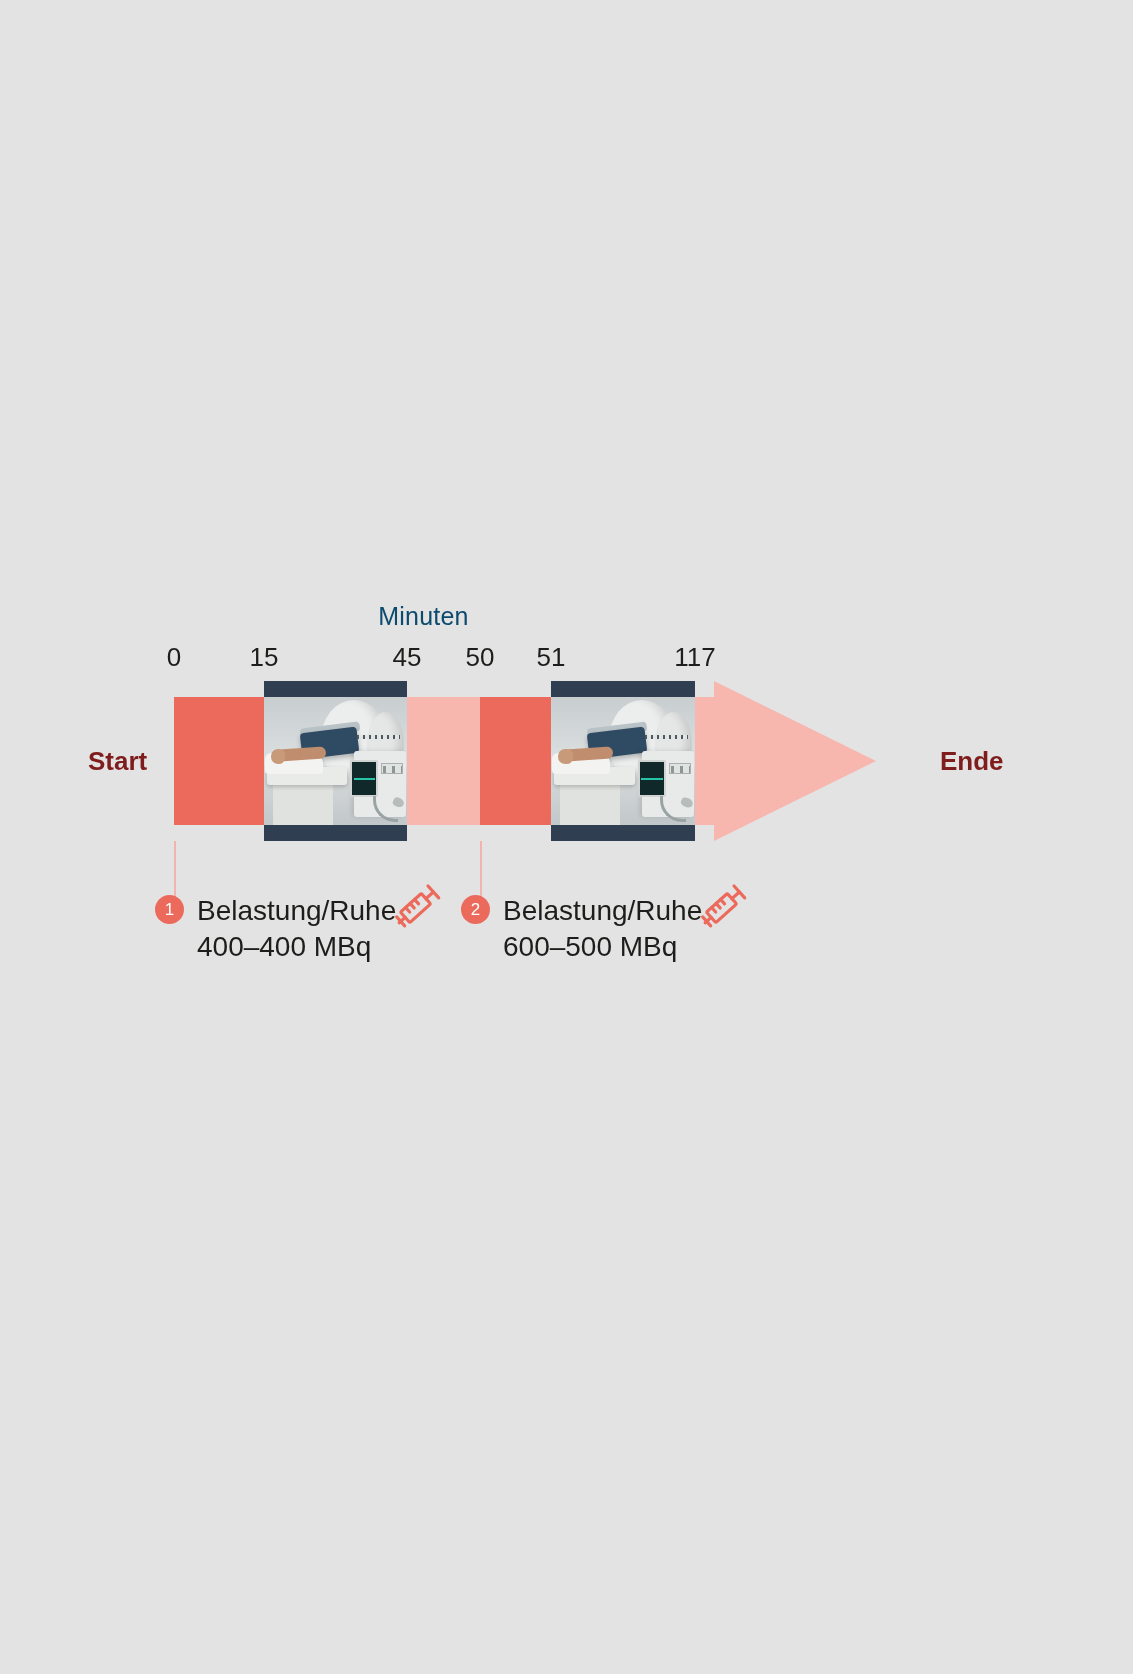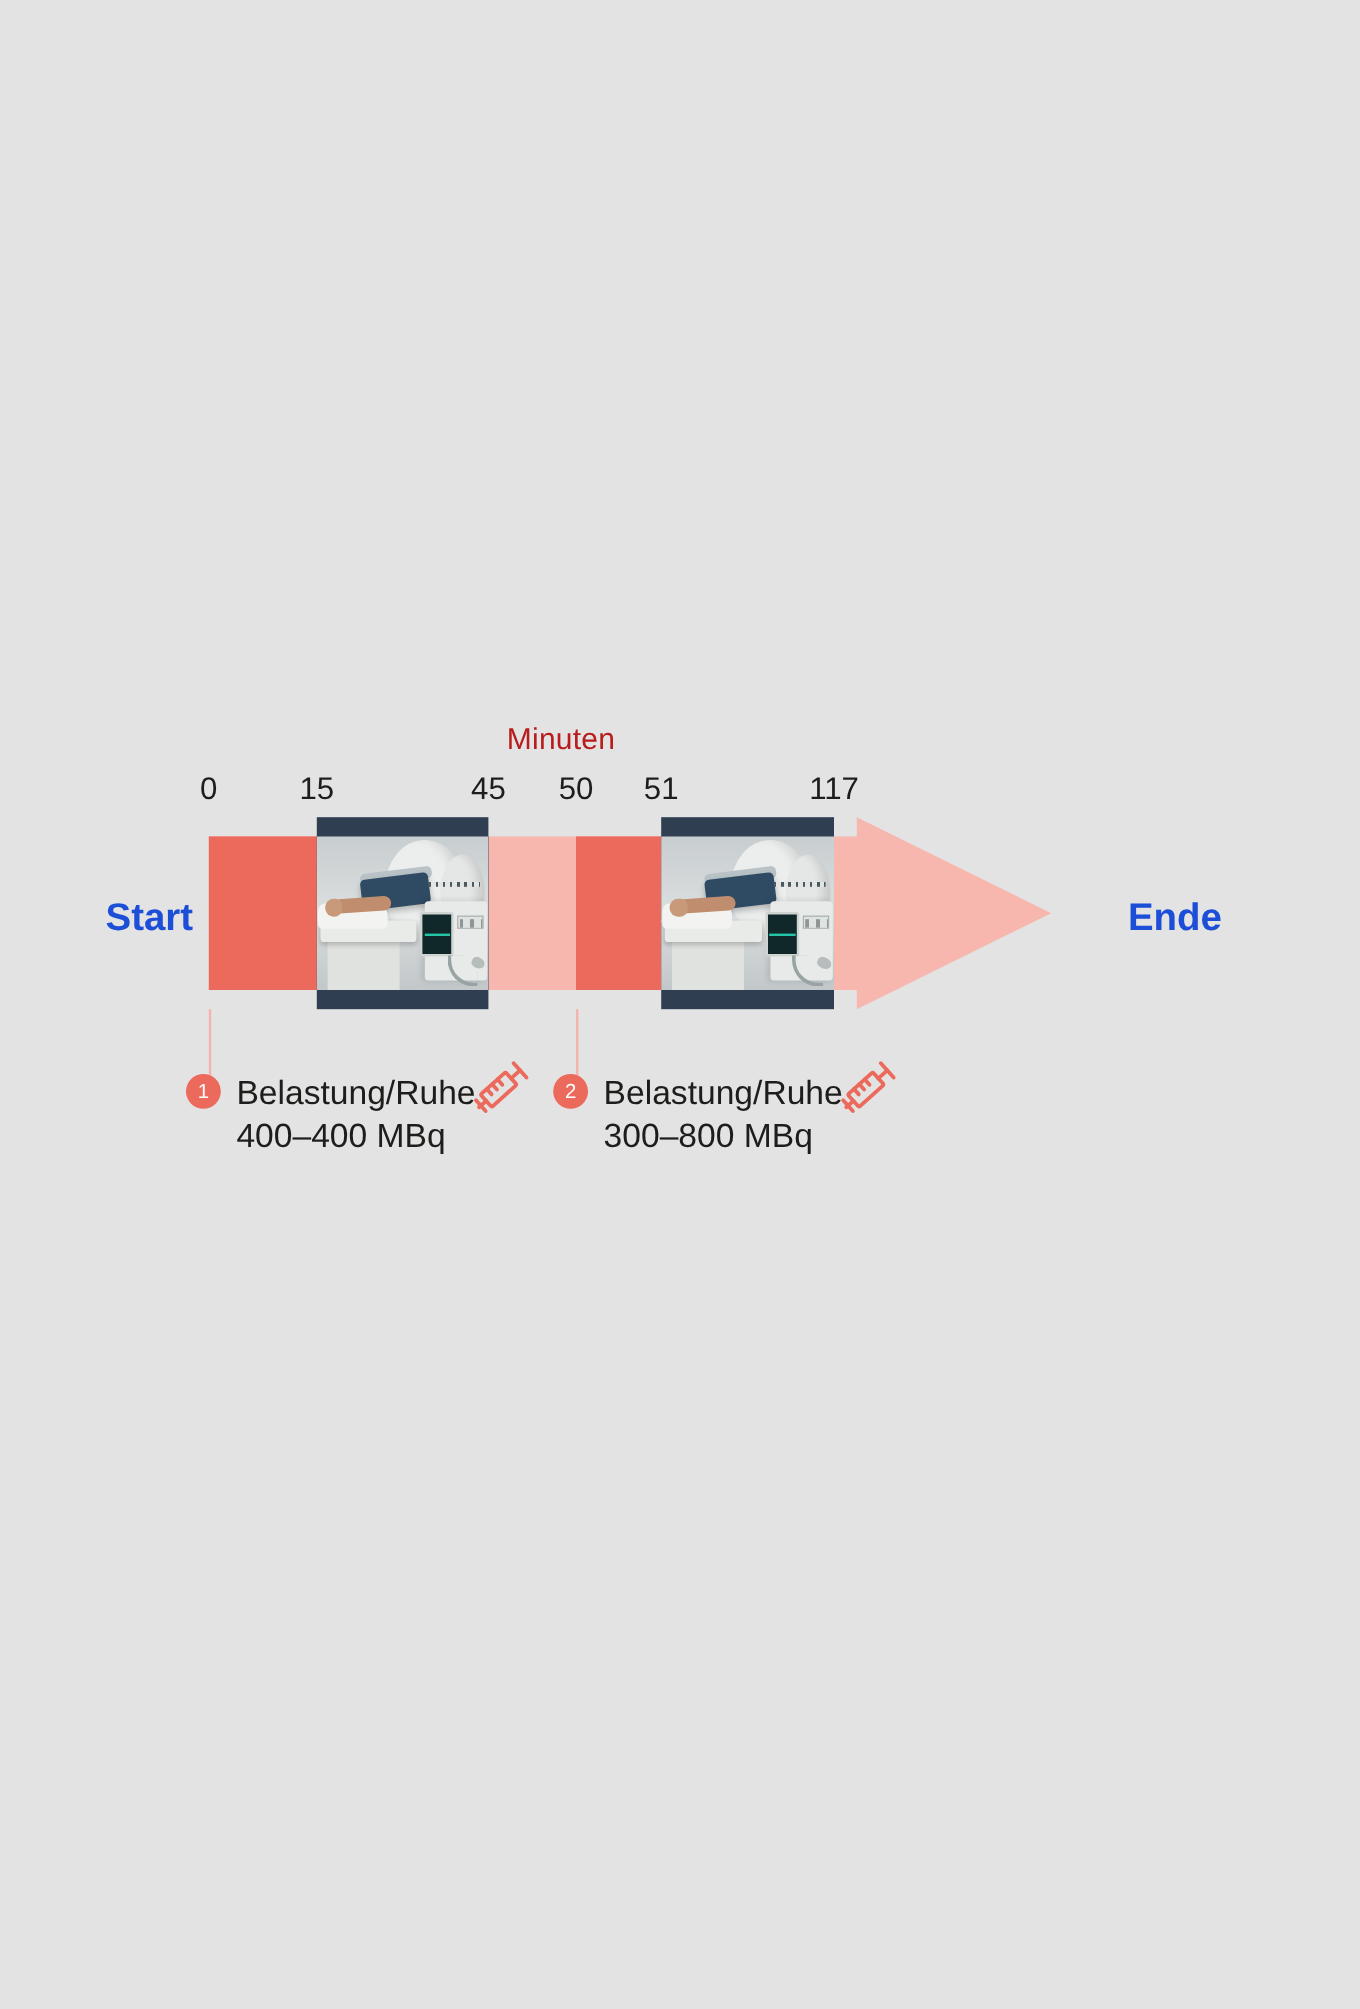--- a/index.html
+++ b/index.html
@@ -23,23 +23,22 @@
   }
 
   
   .axis-title {
     position: absolute;
     left: 0;
     top: 602px;
     width: 995px;
     text-align: center;
     font-size: 25px;
-    color: #b91c1c;
+    color: #0c4a6e;
     letter-spacing: 0.2px;
-    margin-left: 44px;
   }
   
   .axis-title span { position: relative; left: -74px; }
 
   
   .tick {
     position: absolute;
     top: 642px;
     font-size: 26px;
     color: #1d1d1b;
@@ -225,23 +224,23 @@
   .scene .ledrow {
     position: absolute;
     right: 5%; top: 30%;
     width: 30%; height: 3%;
     background: repeating-linear-gradient(90deg,#4a5a5e 0 2px,#e2e5e4 2px 6px);
   }
 
   
   .endcap-label {
     position: absolute;
-    font-size: 32px;
+    font-size: 26px;
     font-weight: bold;
-    color: #1d4ed8;
+    color: #7f1d1d;
     white-space: nowrap;
   }
   #label-start { left: 88px; top: 746px; }
   #label-ende  { left: 940px; top: 746px; }
 
   
   .leader {
     position: absolute;
     width: 2px;
     background: #f2b4ad;
@@ -374,21 +373,21 @@
     <div class="txt">
       <div>Belastung/Ruhe</div>
       <div>400–400 MBq</div>
     </div>
   </div>
 
   <div class="annot" style="left:461px;top:893px">
     <div class="num">2</div>
     <div class="txt">
       <div>Belastung/Ruhe</div>
-      <div>300–800 MBq</div>
+      <div>600–500 MBq</div>
     </div>
   </div>
 
   <svg class="syringe" style="left:388px;top:872px" viewBox="0 0 64 64">
     <g transform="rotate(-42 32 32)" fill="none" stroke="#ec6a5c" stroke-width="3.2" stroke-linecap="round" stroke-linejoin="round">
       <rect x="12" y="25" width="28" height="14" rx="1.5"></rect>
       <line x1="40" y1="32" x2="50" y2="32"></line>
       <line x1="50" y1="24" x2="50" y2="40"></line>
       <line x1="12" y1="32" x2="4" y2="32"></line>
       <line x1="6" y1="26" x2="6" y2="38"></line>

